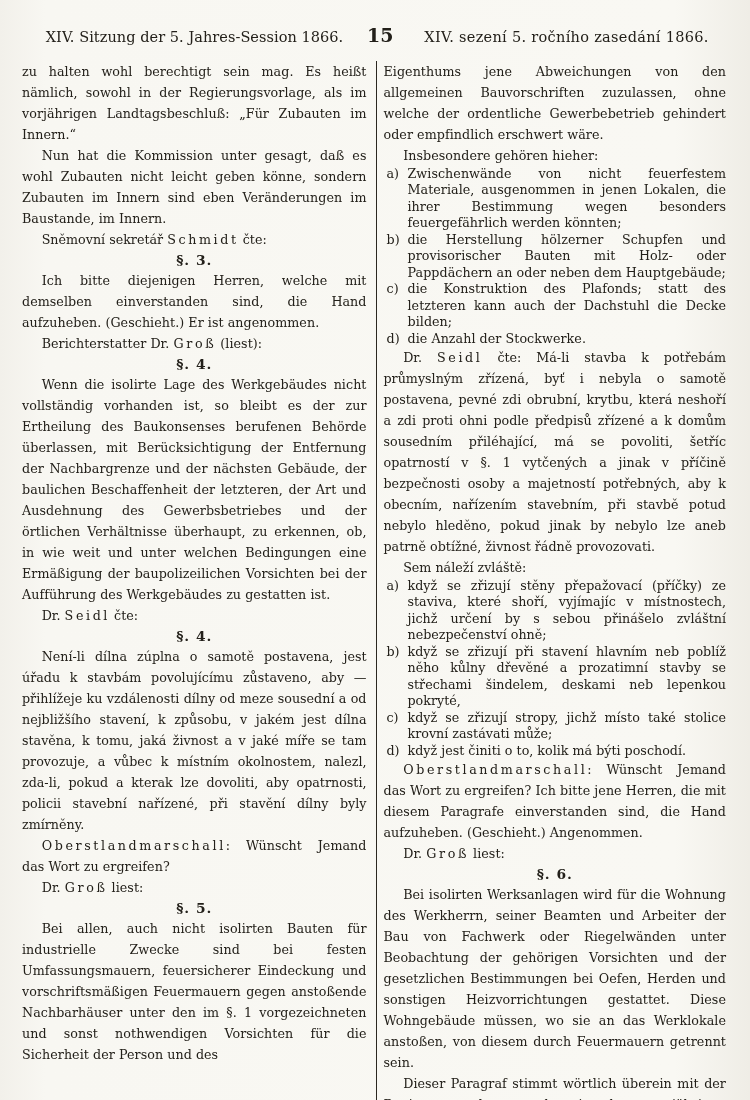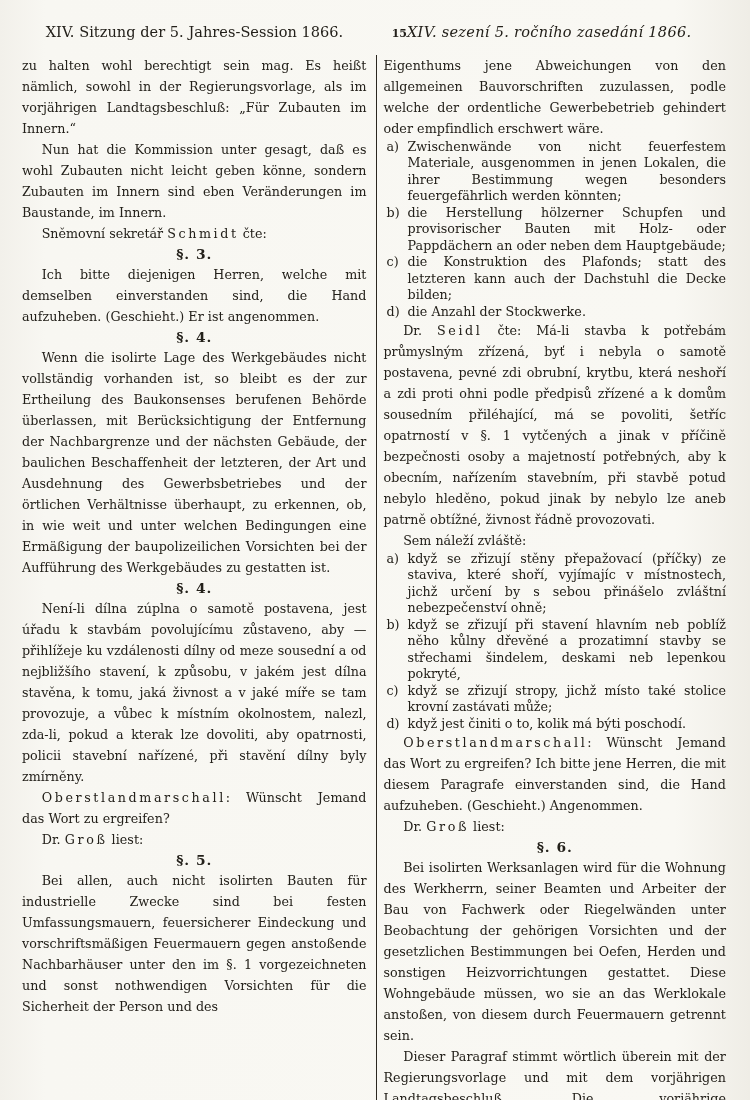--- a/index.html
+++ b/index.html
@@ -14,22 +14,22 @@
 
   
   .header {
     display: flex;
     align-items: baseline;
     font-weight: bold;
     font-size: 14.5px;
     margin-bottom: 15px;
   }
   .h-left  { flex: 0 0 345px; text-align: center; letter-spacing: 0.2px; }
-  .h-num   { flex: 0 0 40px;  text-align: right; font-size: 11px; }
-  .h-right { flex: 1; text-align: left; letter-spacing: 0.3px; font-style: italic; }
+  .h-num   { flex: 0 0 40px;  text-align: left; font-size: 19px; }
+  .h-right { flex: 1; text-align: center; letter-spacing: 0.3px; }
 
   
   .columns { display: flex; position: relative; }
   .col { width: 345px; }
   .col.right { width: 343px; }
   .divider { flex: 0 0 1px; background: #2b2720; margin: 0 7px 0 9px; }
 
   
   .para {
     text-align: justify;
@@ -70,32 +70,35 @@
     <div class="h-right cs">XIV. sezení 5. ročního zasedání 1866.</div>
   </div>
 
   <div class="columns">
     <div class="col left">
         <p class="para de noindent"><span>zu halten wohl berechtigt sein mag. Es heißt nämlich, sowohl in der Regierungsvorlage, als im vorjährigen Landtagsbeschluß: „Für Zubauten im Innern.“</span></p>
         <p class="para de"><span>Nun hat die Kommission unter gesagt, daß es wohl Zubauten nicht leicht geben könne, sondern Zubauten im Innern sind eben Veränderungen im Baustande, im Innern.</span></p>
         <p class="para cs"><span>Sněmovní sekretář </span><span class="spaced">Schmidt</span><span> čte:</span></p>
         <div class="heading cs"><span>§. 3.</span></div>
         <p class="para de"><span>Ich bitte diejenigen Herren, welche mit demselben einverstanden sind, die Hand aufzuheben. (Geschieht.) Er ist angenommen.</span></p>
+        <p class="para de"><span>Berichterstatter Dr. </span><span class="spaced">Groß</span><span> (liest):</span></p>
         <div class="heading de"><span>§. 4.</span></div>
         <p class="para de"><span>Wenn die isolirte Lage des Werkgebäudes nicht vollständig vorhanden ist, so bleibt es der zur Ertheilung des Baukonsenses berufenen Behörde überlassen, mit Berücksichtigung der Entfernung der Nachbargrenze und der nächsten Gebäude, der baulichen Beschaffenheit der letzteren, der Art und Ausdehnung des Gewerbsbetriebes und der örtlichen Verhältnisse überhaupt, zu erkennen, ob, in wie weit und unter welchen Bedingungen eine Ermäßigung der baupolizeilichen Vorsichten bei der Aufführung des Werkgebäudes zu gestatten ist.</span></p>
+        <p class="para cs"><span>Dr. </span><span class="spaced">Seidl</span><span> čte:</span></p>
         <div class="heading cs"><span>§. 4.</span></div>
         <p class="para cs"><span>Není-li dílna zúplna o samotě postavena, jest úřadu k stavbám povolujícímu zůstaveno, aby — přihlížeje ku vzdálenosti dílny od meze sousední a od nejbližšího stavení, k způsobu, v jakém jest dílna stavěna, k tomu, jaká živnost a v jaké míře se tam provozuje, a vůbec k místním okolnostem, nalezl, zda-li, pokud a kterak lze dovoliti, aby opatrnosti, policii stavební nařízené, při stavění dílny byly zmírněny.</span></p>
         <p class="para de"><span class="spaced">Oberstlandmarschall</span><span>: Wünscht Jemand das Wort zu ergreifen?</span></p>
         <p class="para de"><span>Dr. </span><span class="spaced">Groß</span><span> liest:</span></p>
         <div class="heading de"><span>§. 5.</span></div>
         <p class="para de"><span>Bei allen, auch nicht isolirten Bauten für industrielle Zwecke sind bei festen Umfassungsmauern, feuersicherer Eindeckung und vorschriftsmäßigen Feuermauern gegen anstoßende Nachbarhäuser unter den im §. 1 vorgezeichneten und sonst nothwendigen Vorsichten für die Sicherheit der Person und des</span></p>
       </div>
     <div class="divider"></div>
     <div class="col right">
-        <p class="para de noindent"><span>Eigenthums jene Abweichungen von den allgemeinen Bauvorschriften zuzulassen, podle welche der ordentliche Gewerbebetrieb gehindert oder empfindlich erschwert wäre.</span></p>
+        <p class="para de noindent"><span>Eigenthums jene Abweichungen von den allgemeinen Bauvorschriften zuzulassen, ohne welche der ordentliche Gewerbebetrieb gehindert oder empfindlich erschwert wäre.</span></p>
+        <p class="para de"><span>Insbesondere gehören hieher:</span></p>
         <div class="item de">
           <span class="label">a)</span>
           <span class="itext"><span>Zwischenwände von nicht feuerfestem Materiale, ausgenommen in jenen Lokalen, die ihrer Bestimmung wegen besonders feuergefährlich werden könnten;</span></span>
         </div>
         <div class="item de">
           <span class="label">b)</span>
           <span class="itext"><span>die Herstellung hölzerner Schupfen und provisorischer Bauten mit Holz- oder Pappdächern an oder neben dem Hauptgebäude;</span></span>
         </div>
         <div class="item de">
           <span class="label">c)</span>

